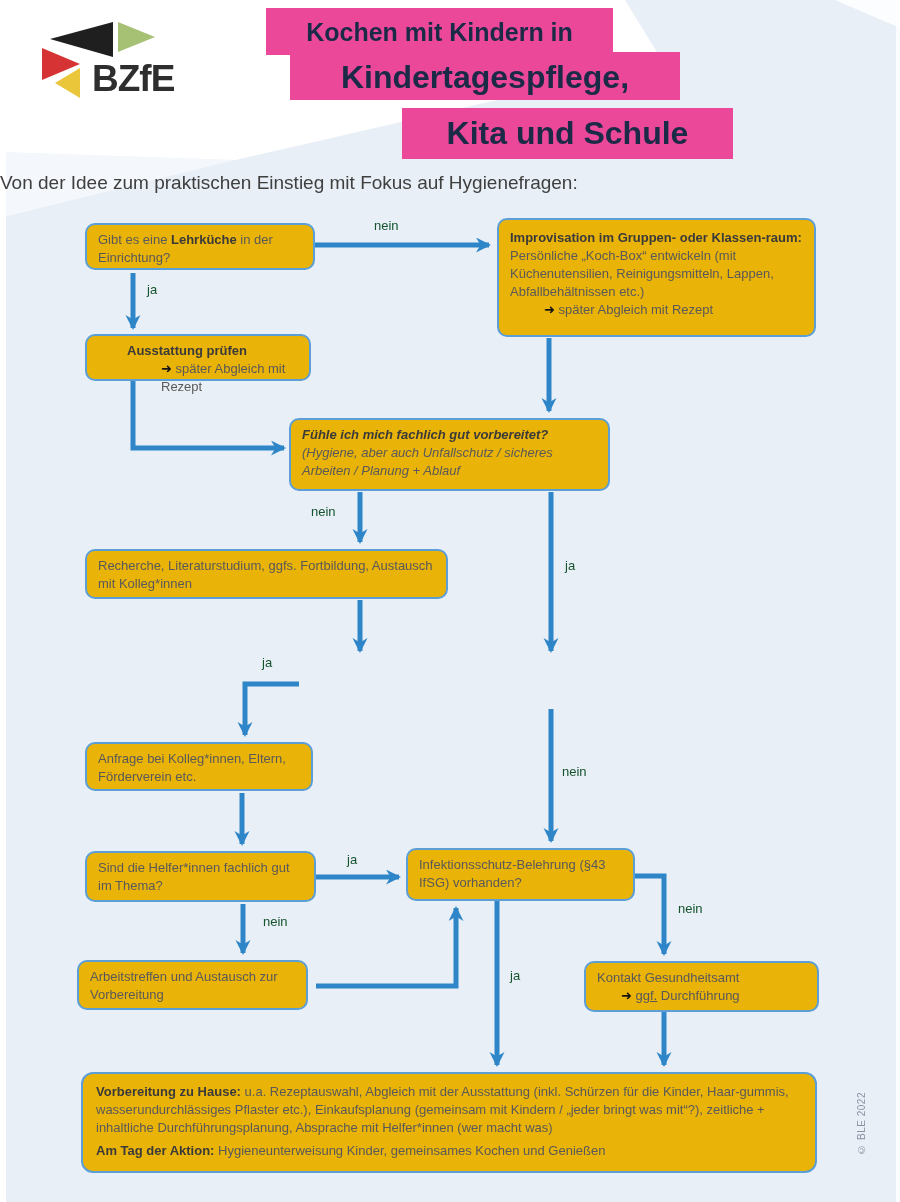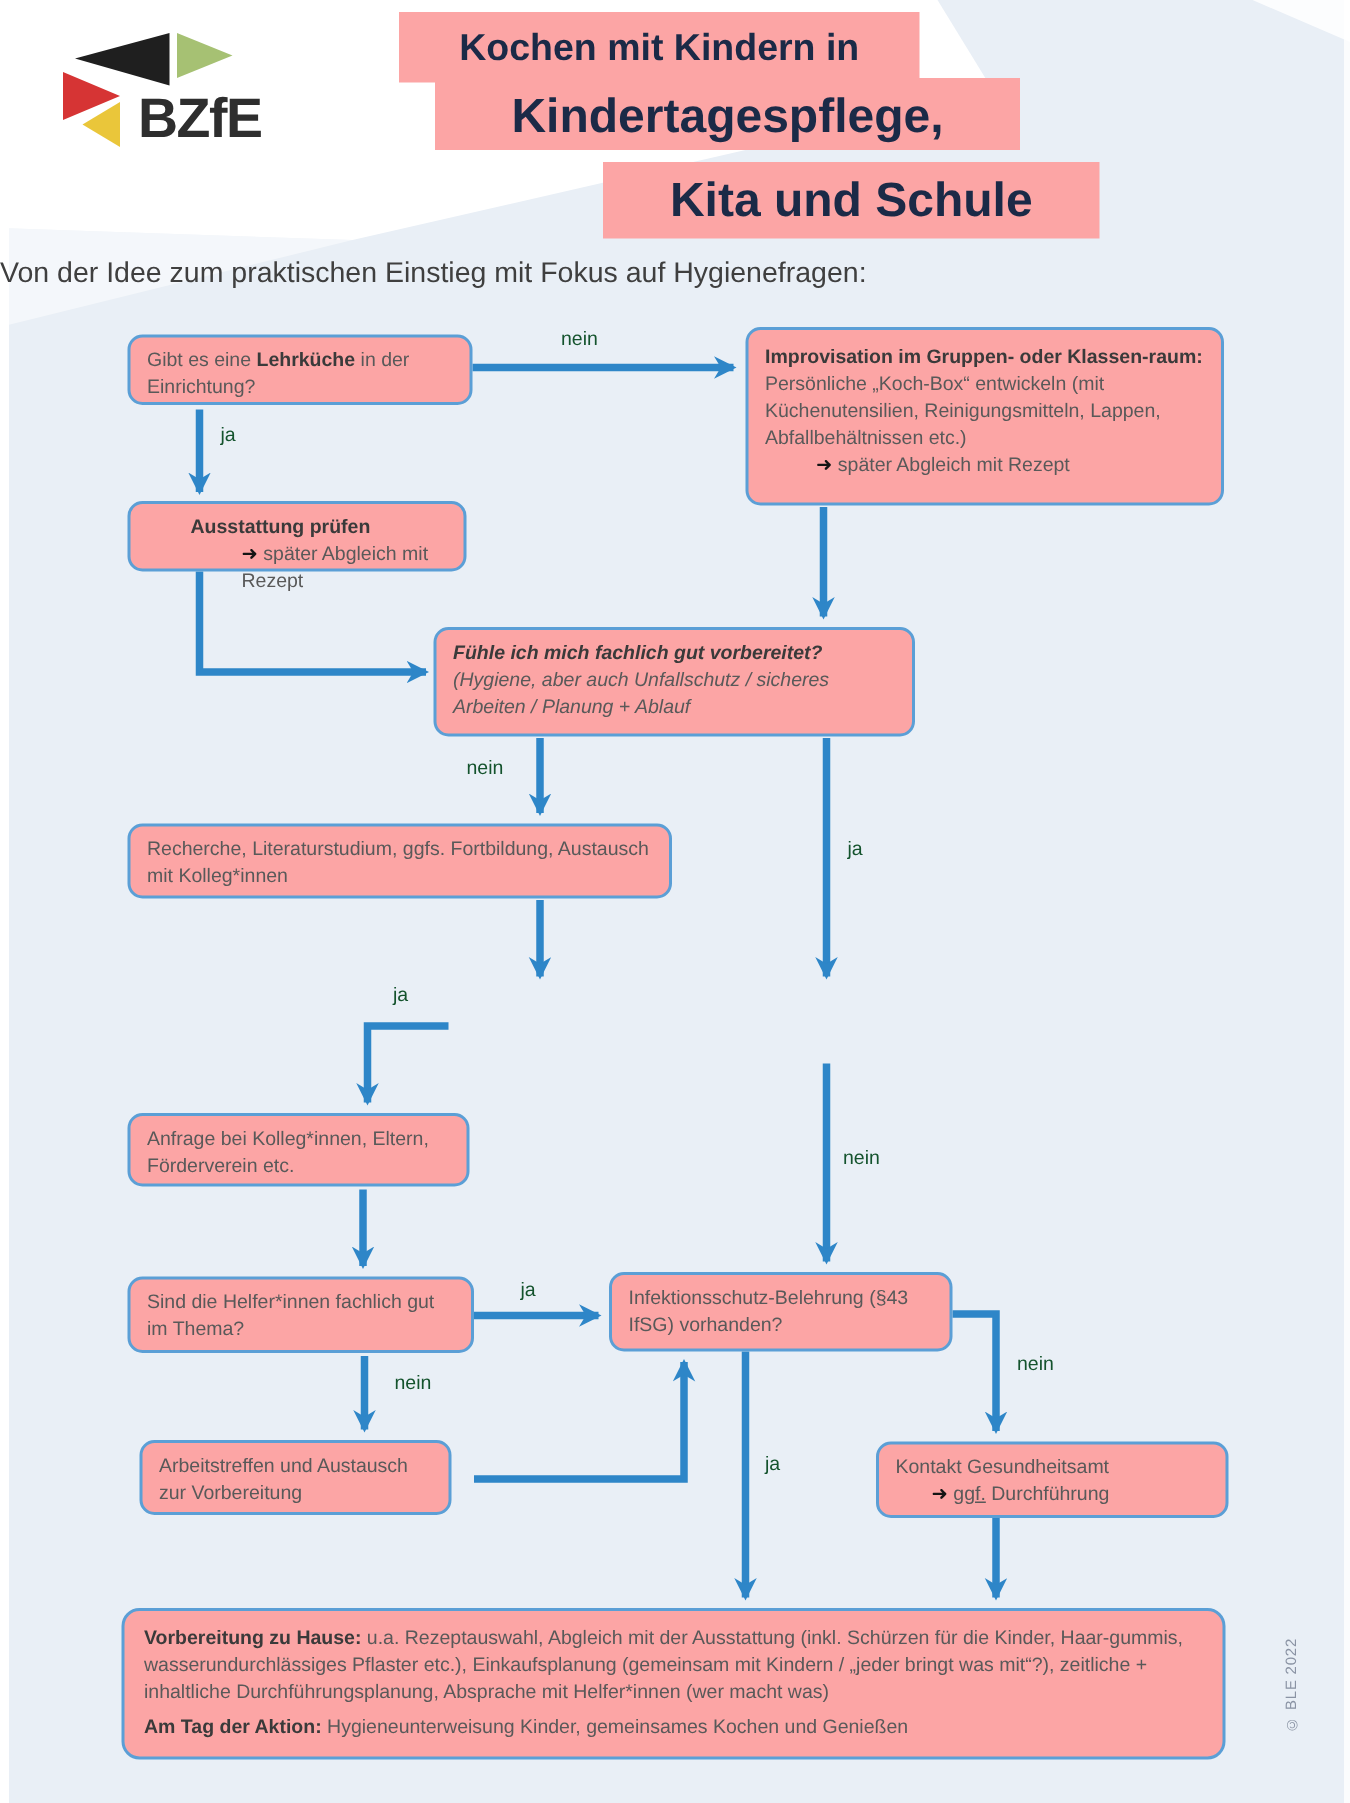--- a/index.html
+++ b/index.html
@@ -10,28 +10,28 @@
   .bg2{background:rgba(255,255,255,.5);clip-path:polygon(0 152px,235px 160px,0 218px);}
   .bg3{background:rgba(255,255,255,.85);clip-path:polygon(835px 0,900px 0,900px 28px);}
   .edgeL{position:absolute;left:0;top:0;width:6px;height:100%;background:#fff;}
   .edgeR{position:absolute;right:0;top:0;width:4px;height:100%;background:rgba(255,255,255,.8);}
 
   
   .logo-svg{position:absolute;left:40px;top:18px;}
   .logo-text{position:absolute;left:92px;top:58px;font-size:37px;font-weight:bold;color:#2e2e2e;letter-spacing:-1px;}
 
   
-  .hl{position:absolute;background:#fca5a5;color:#1b2a47;font-weight:bold;text-align:center;white-space:nowrap;}
+  .hl{position:absolute;background:#ec4899;color:#1b2a47;font-weight:bold;text-align:center;white-space:nowrap;}
   .hl1{left:266px;top:8px;width:347px;height:47px;line-height:49px;font-size:25px;}
   .hl2{left:290px;top:52px;width:390px;height:48px;line-height:50px;font-size:32px;}
   .hl3{left:402px;top:108px;width:331px;height:51px;line-height:51px;font-size:32px;}
   .subtitle{position:absolute;left:0;top:172px;width:900px;text-align:left;font-size:19px;color:#3f3f3f;}
 
   
-  .fbox{position:absolute;background:#fca5a5;border:2px solid #5b9fd6;border-radius:10px;
+  .fbox{position:absolute;background:#eab308;border:2px solid #5b9fd6;border-radius:10px;
         padding:6px 11px;font-size:13px;line-height:1.38;color:#595959;box-sizing:border-box;}
   .fbox b{color:#3a3a3a;}
   .arrow-line{display:block;padding-left:34px;}
   .arrow-line.small{padding-left:24px;}
   .glyph{color:#141414;font-weight:bold;font-style:normal;}
   .bigbox{border-radius:12px;padding:9px 13px;}
   .bigbox p{margin:0 0 5px 0;}
   .bigbox p:last-child{margin:0;}
 
   
@@ -121,21 +121,21 @@
   </div>
 
   <div class="fbox" style="left:85px;top:851px;width:231px;height:51px;">
     <span>Sind die Helfer*innen fachlich gut im Thema?</span>
   </div>
 
   <div class="fbox" style="left:406px;top:848px;width:229px;height:53px;">
     <span>Infektionsschutz-Belehrung (§43 IfSG) vorhanden?</span>
   </div>
 
-  <div class="fbox" style="left:93px;top:960px;width:208px;height:50px;">
+  <div class="fbox" style="left:77px;top:960px;width:231px;height:50px;">
     <span>Arbeitstreffen und Austausch zur Vorbereitung</span>
   </div>
 
   <div class="fbox" style="left:584px;top:961px;width:235px;height:51px;">
     <span>Kontakt Gesundheitsamt</span>
     <span class="arrow-line small"><i class="glyph">➜</i> <u>ggf.</u><span> Durchführung</span></span>
   </div>
 
   <div class="fbox bigbox" style="left:81px;top:1072px;width:736px;height:101px;">
     <p><b>Vorbereitung zu Hause:</b><span> u.a. Rezeptauswahl, Abgleich mit der Ausstattung (inkl. Schürzen für die Kinder, Haar-gummis, wasserundurchlässiges Pflaster etc.), Einkaufsplanung (gemeinsam mit Kindern / „jeder bringt was mit“?), zeitliche + inhaltliche Durchführungsplanung, Absprache mit Helfer*innen (wer macht was)</span></p>

